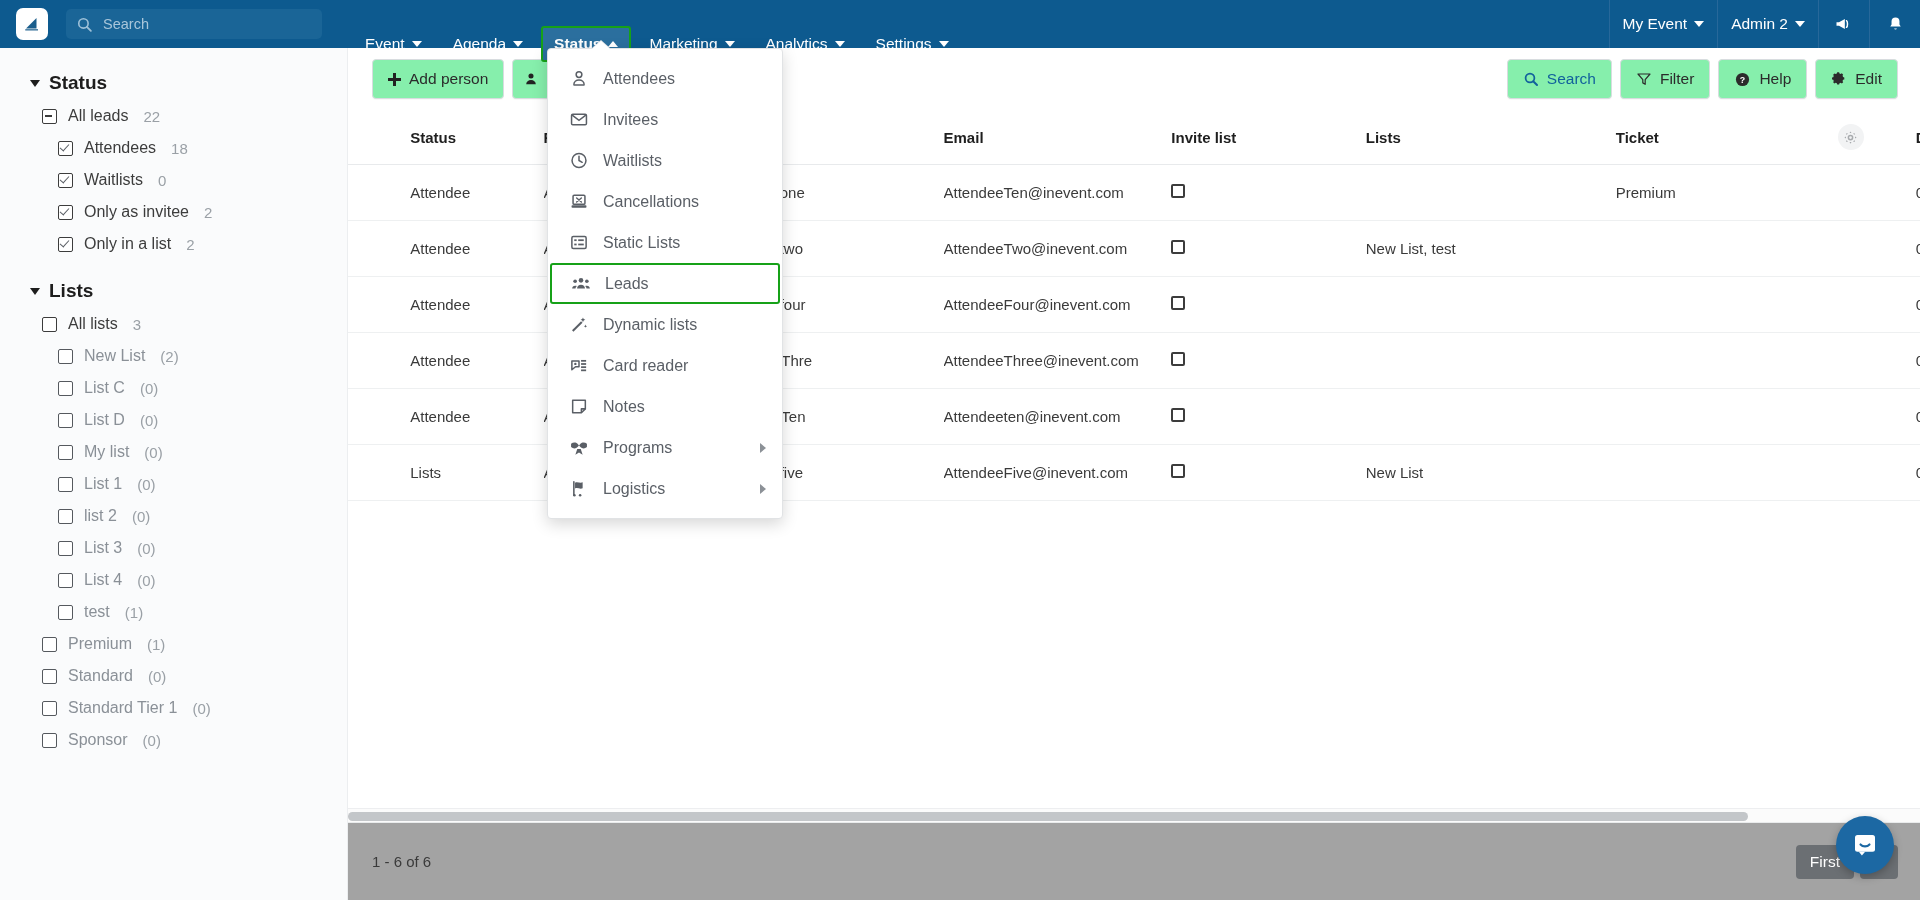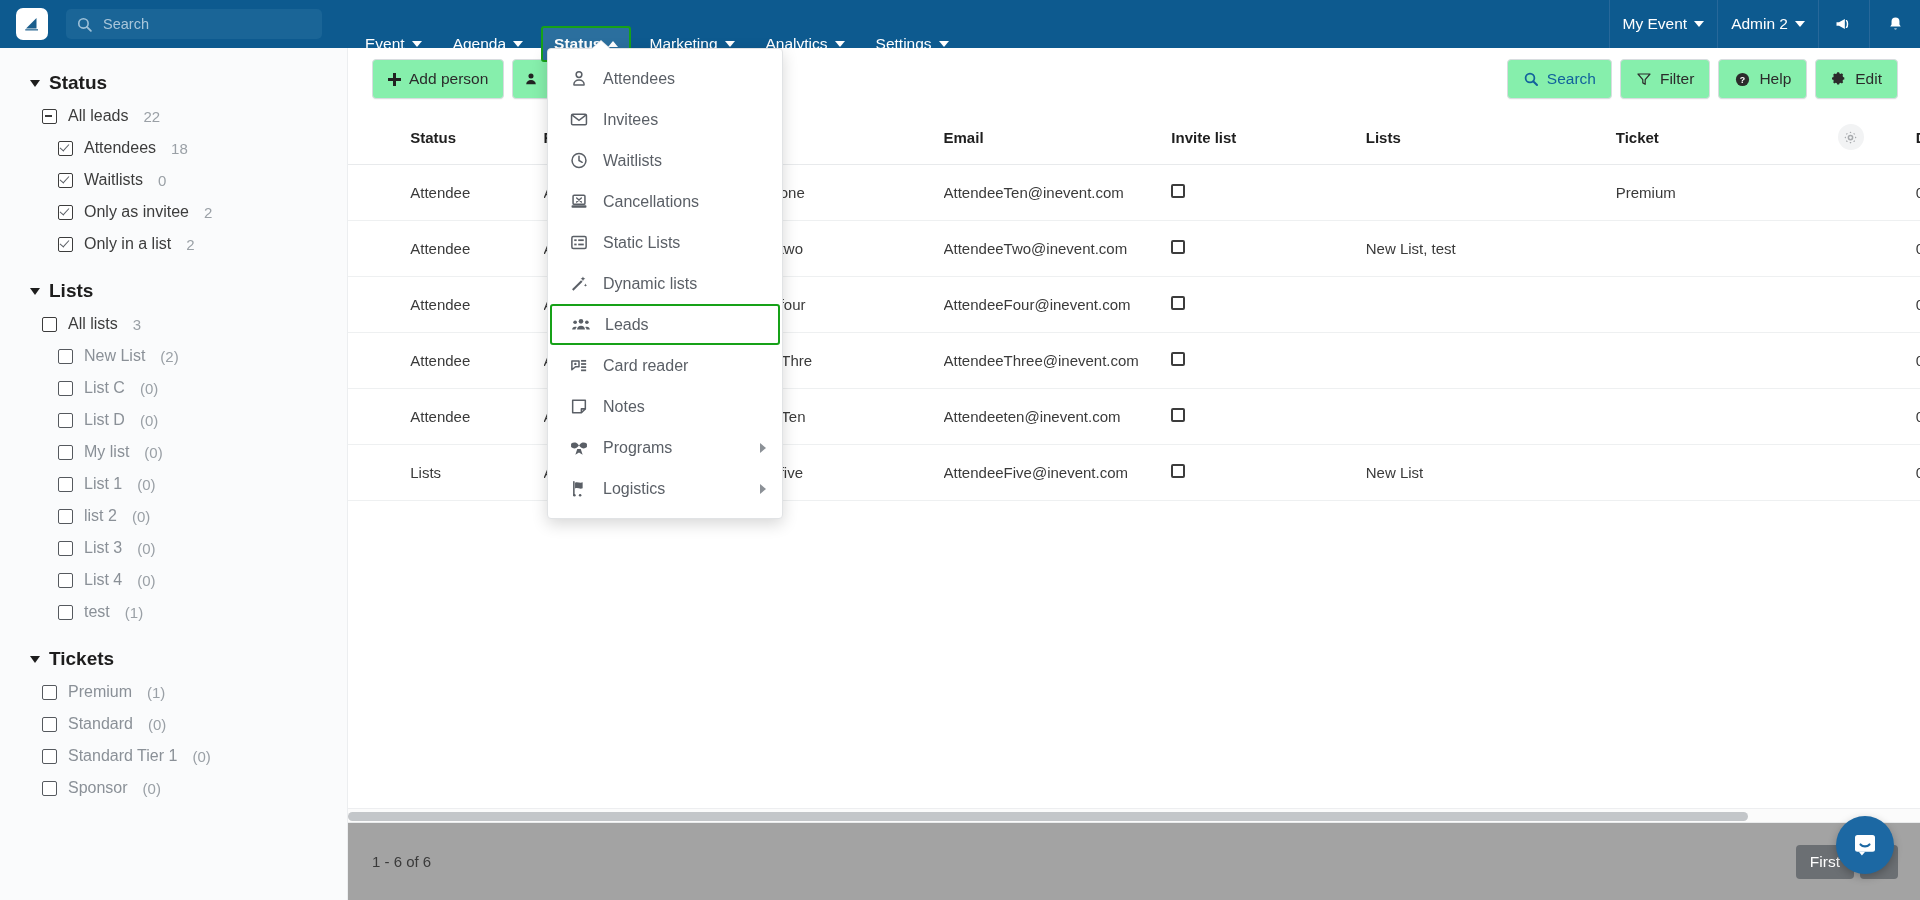--- a/index.html
+++ b/index.html
@@ -392,24 +392,20 @@
     <span class="cbox dim"></span>
     <span class="lbl">List 4</span>
     <span class="cnt">(0)</span>
   </div>
   <div class="side-row indent dim">
     <span class="cbox dim"></span>
     <span class="lbl">test</span>
     <span class="cnt">(1)</span>
   </div>
 
-  <div class="sec-head" style="margin-top:14px">
-    <span class="chev"></span>
-    <span>Tickets</span>
-  </div>
   <div class="side-row dim">
     <span class="cbox dim"></span>
     <span class="lbl">Premium</span>
     <span class="cnt">(1)</span>
   </div>
   <div class="side-row dim">
     <span class="cbox dim"></span>
     <span class="lbl">Standard</span>
     <span class="cnt">(0)</span>
   </div>
@@ -634,39 +630,39 @@
     <svg width="19" height="19" viewBox="0 0 24 24">
       <rect x="3" y="4.5" width="18" height="15" rx="1.8" fill="none" stroke="#5a5f66" stroke-width="1.9"></rect>
       <rect x="6" y="8" width="3" height="2.2" fill="#5a5f66"></rect>
       <rect x="11" y="8" width="7" height="2.2" fill="#5a5f66"></rect>
       <rect x="6" y="13.4" width="3" height="2.2" fill="#5a5f66"></rect>
       <rect x="11" y="13.4" width="7" height="2.2" fill="#5a5f66"></rect>
     </svg>
     <span class="mlabel">Static Lists</span>
   </div>
 
-  <div class="mi">
-    <svg width="19" height="19" viewBox="0 0 24 24">
-      <path d="M3.2 19.4L14.6 8l1.8 1.8L5 21.2z" fill="#5a5f66"></path>
-      <path d="M17 3l.9 2.1 2.1.9-2.1.9L17 9l-.9-2.1-2.1-.9 2.1-.9z" fill="#5a5f66"></path>
-      <path d="M20.2 12l.6 1.5 1.5.6-1.5.6-.6 1.5-.6-1.5-1.5-.6 1.5-.6z" fill="#5a5f66"></path>
-    </svg>
-    <span class="mlabel">Dynamic lists</span>
-  </div>
-
   <div class="mi hl">
     <svg width="19" height="19" viewBox="0 0 24 24">
       <circle cx="12" cy="8" r="2.9" fill="#5a5f66"></circle>
       <circle cx="4.6" cy="9.2" r="2.3" fill="#5a5f66"></circle>
       <circle cx="19.4" cy="9.2" r="2.3" fill="#5a5f66"></circle>
       <path d="M7 18.4c0-2.9 2.2-4.8 5-4.8s5 1.9 5 4.8z" fill="#5a5f66"></path>
       <path d="M0.8 18.4c0-2.2 1.6-3.6 3.8-3.6 0.8 0 1.5.2 2.1.5-1 .9-1.6 2-1.7 3.1z" fill="#5a5f66"></path>
       <path d="M23.2 18.4c0-2.2-1.6-3.6-3.8-3.6-.8 0-1.5.2-2.1.5 1 .9 1.6 2 1.7 3.1z" fill="#5a5f66"></path>
     </svg>
     <span class="mlabel">Leads</span>
+  </div>
+
+  <div class="mi">
+    <svg width="19" height="19" viewBox="0 0 24 24">
+      <path d="M3.2 19.4L14.6 8l1.8 1.8L5 21.2z" fill="#5a5f66"></path>
+      <path d="M17 3l.9 2.1 2.1.9-2.1.9L17 9l-.9-2.1-2.1-.9 2.1-.9z" fill="#5a5f66"></path>
+      <path d="M20.2 12l.6 1.5 1.5.6-1.5.6-.6 1.5-.6-1.5-1.5-.6 1.5-.6z" fill="#5a5f66"></path>
+    </svg>
+    <span class="mlabel">Dynamic lists</span>
   </div>
 
   <div class="mi">
     <svg width="19" height="19" viewBox="0 0 24 24">
       <path d="M3 6.4h9v7.2H7.6L3 17.4z" fill="none" stroke="#5a5f66" stroke-width="1.9" stroke-linejoin="round"></path>
       <circle cx="7.4" cy="10" r="1.5" fill="#5a5f66"></circle>
       <rect x="14.6" y="5" width="6.4" height="2.2" fill="#5a5f66"></rect>
       <rect x="14.6" y="9" width="6.4" height="2.2" fill="#5a5f66"></rect>
       <rect x="14.6" y="13" width="6.4" height="2.2" fill="#5a5f66"></rect>
       <rect x="14.6" y="17" width="6.4" height="2.2" fill="#5a5f66"></rect>

